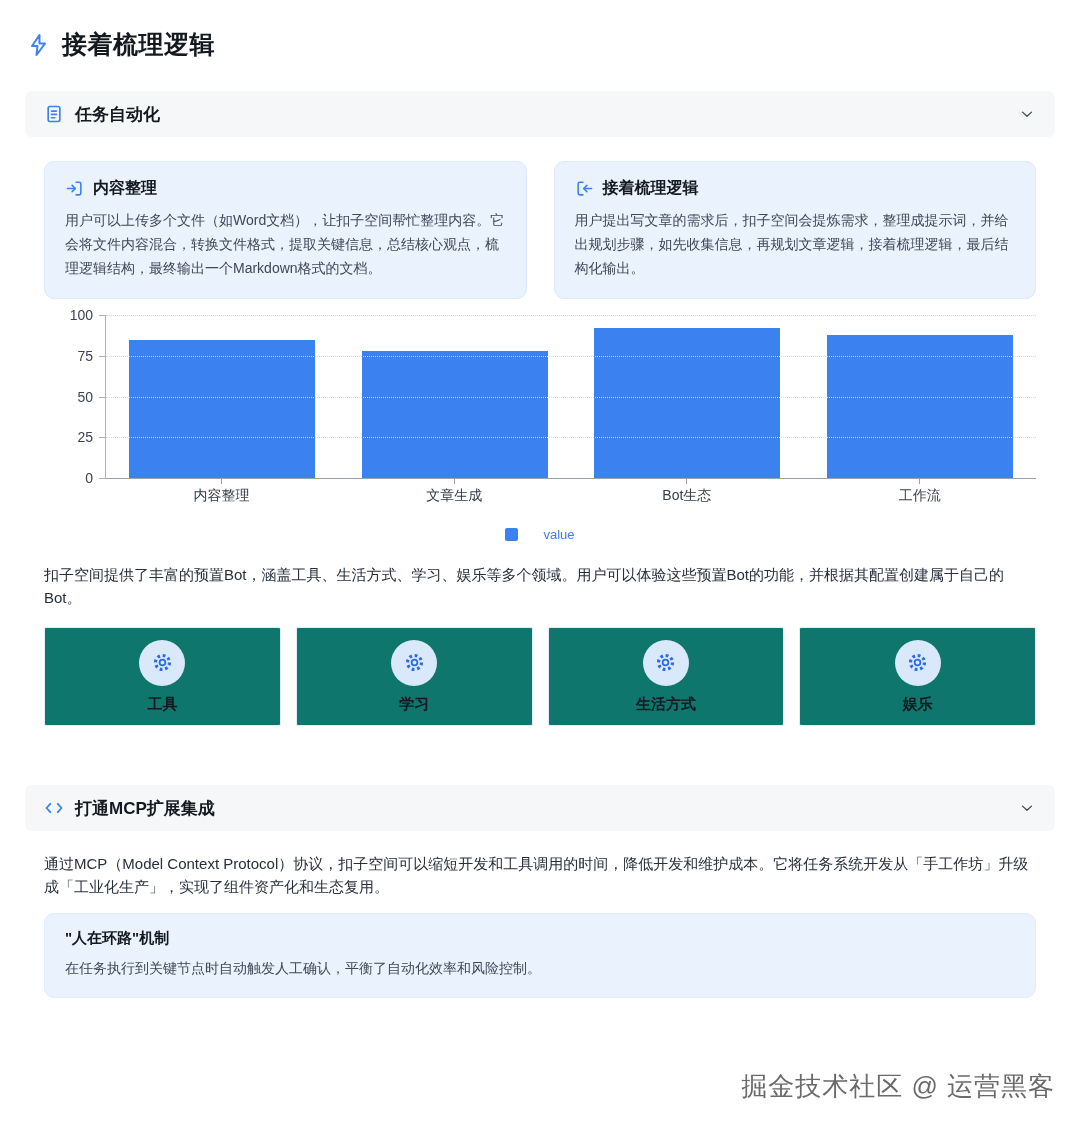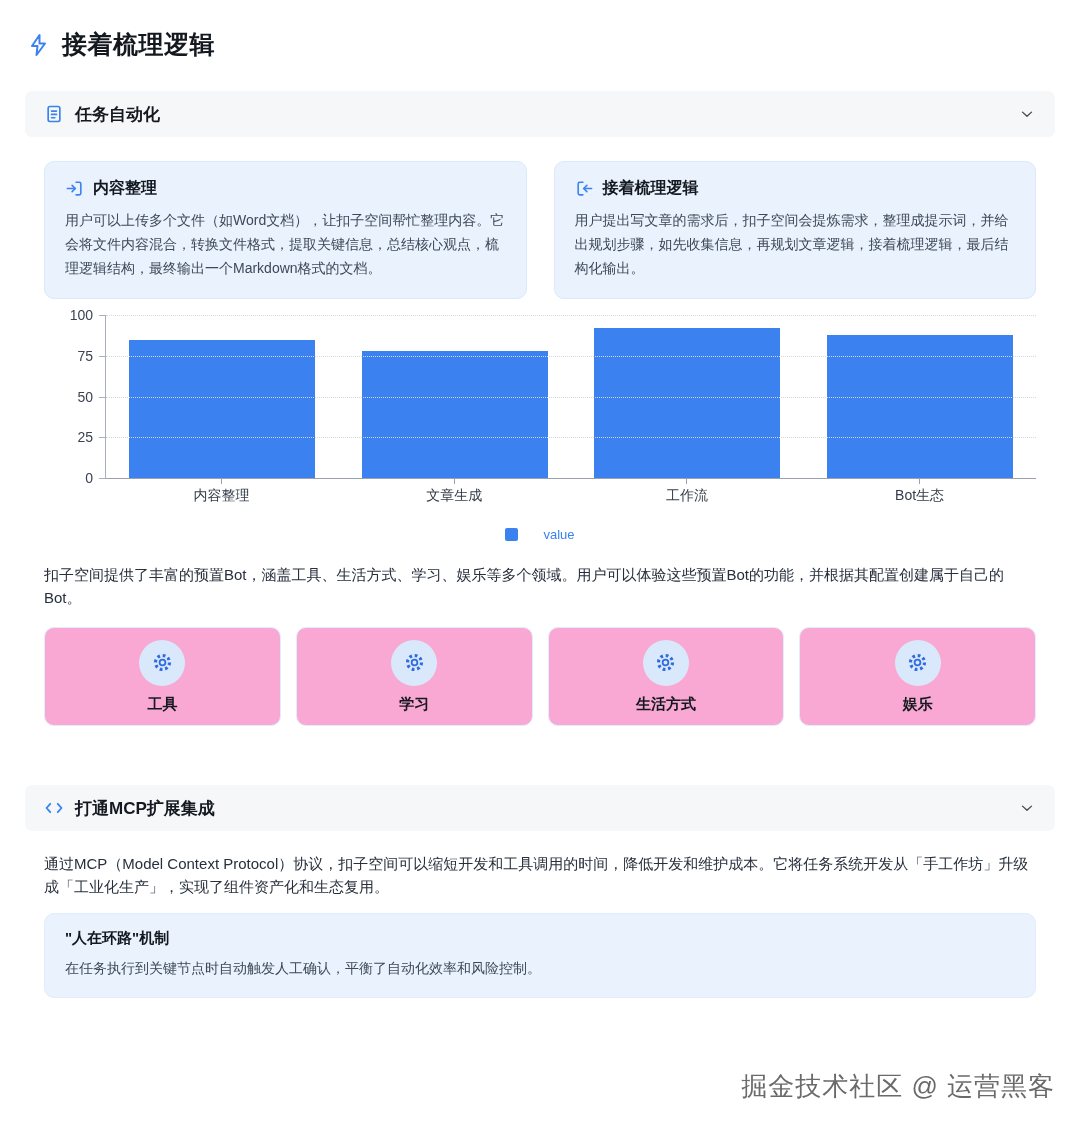--- a/index.html
+++ b/index.html
@@ -44,21 +44,21 @@
   .cat{flex:1;text-align:center;font-size:14px;color:#333c49;}
   .xtick{width:1px;height:5px;background:#9aa1ac;margin:0 auto 3px;}
   .chart-legend{display:flex;align-items:center;justify-content:center;gap:25px;margin-top:22px;}
   .legend-swatch{width:13px;height:13px;background:#3b82f0;border-radius:2px;}
   .legend-label{font-size:13px;color:#3b82f0;}
 
   
   .mt-sec2{margin-top:52px;}
   .intro-p{margin:22px 0 0;font-size:15px;line-height:1.5;color:#272f3c;}
   .cat-cards{display:flex;gap:15px;margin-top:18px;}
-  .cat-card{flex:1;height:97px;background:#f9a8d4;border:1px solid #e1edfc;border-radius:10px;
+  .cat-card{flex:1;height:97px;background:#0f766e;border:1px solid #e1edfc;border-radius:2px;
     display:flex;flex-direction:column;align-items:center;justify-content:center;gap:9px;}
   .cat-circle{width:46px;height:46px;border-radius:50%;background:#d9e8fb;
     display:flex;align-items:center;justify-content:center;}
   .cat-label{font-size:15px;font-weight:700;color:#14181f;}
 
   
   .mt-sec3{margin-top:59px;}
   .body-p{margin:22px 0 0;font-size:15px;line-height:1.5;color:#272f3c;}
   .highlight-card{margin-top:15px;background:#e9f2fd;border:1px solid #e1edfc;border-radius:10px;
     padding:15px 20px 17px;}
@@ -165,25 +165,25 @@
           <div class="cat">
             <div class="xtick"></div>
             <div>内容整理</div>
           </div>
           <div class="cat">
             <div class="xtick"></div>
             <div>文章生成</div>
           </div>
           <div class="cat">
             <div class="xtick"></div>
+            <div>Bot生态</div>
+          </div>
+          <div class="cat">
+            <div class="xtick"></div>
             <div>工作流</div>
-          </div>
-          <div class="cat">
-            <div class="xtick"></div>
-            <div>Bot生态</div>
           </div>
         </div>
       <div class="chart-legend">
         <span class="legend-swatch" style="background: rgb(59, 130, 240);"></span>
         <span class="legend-label">value</span>
       </div>
     </div>
   </div>
 
 

